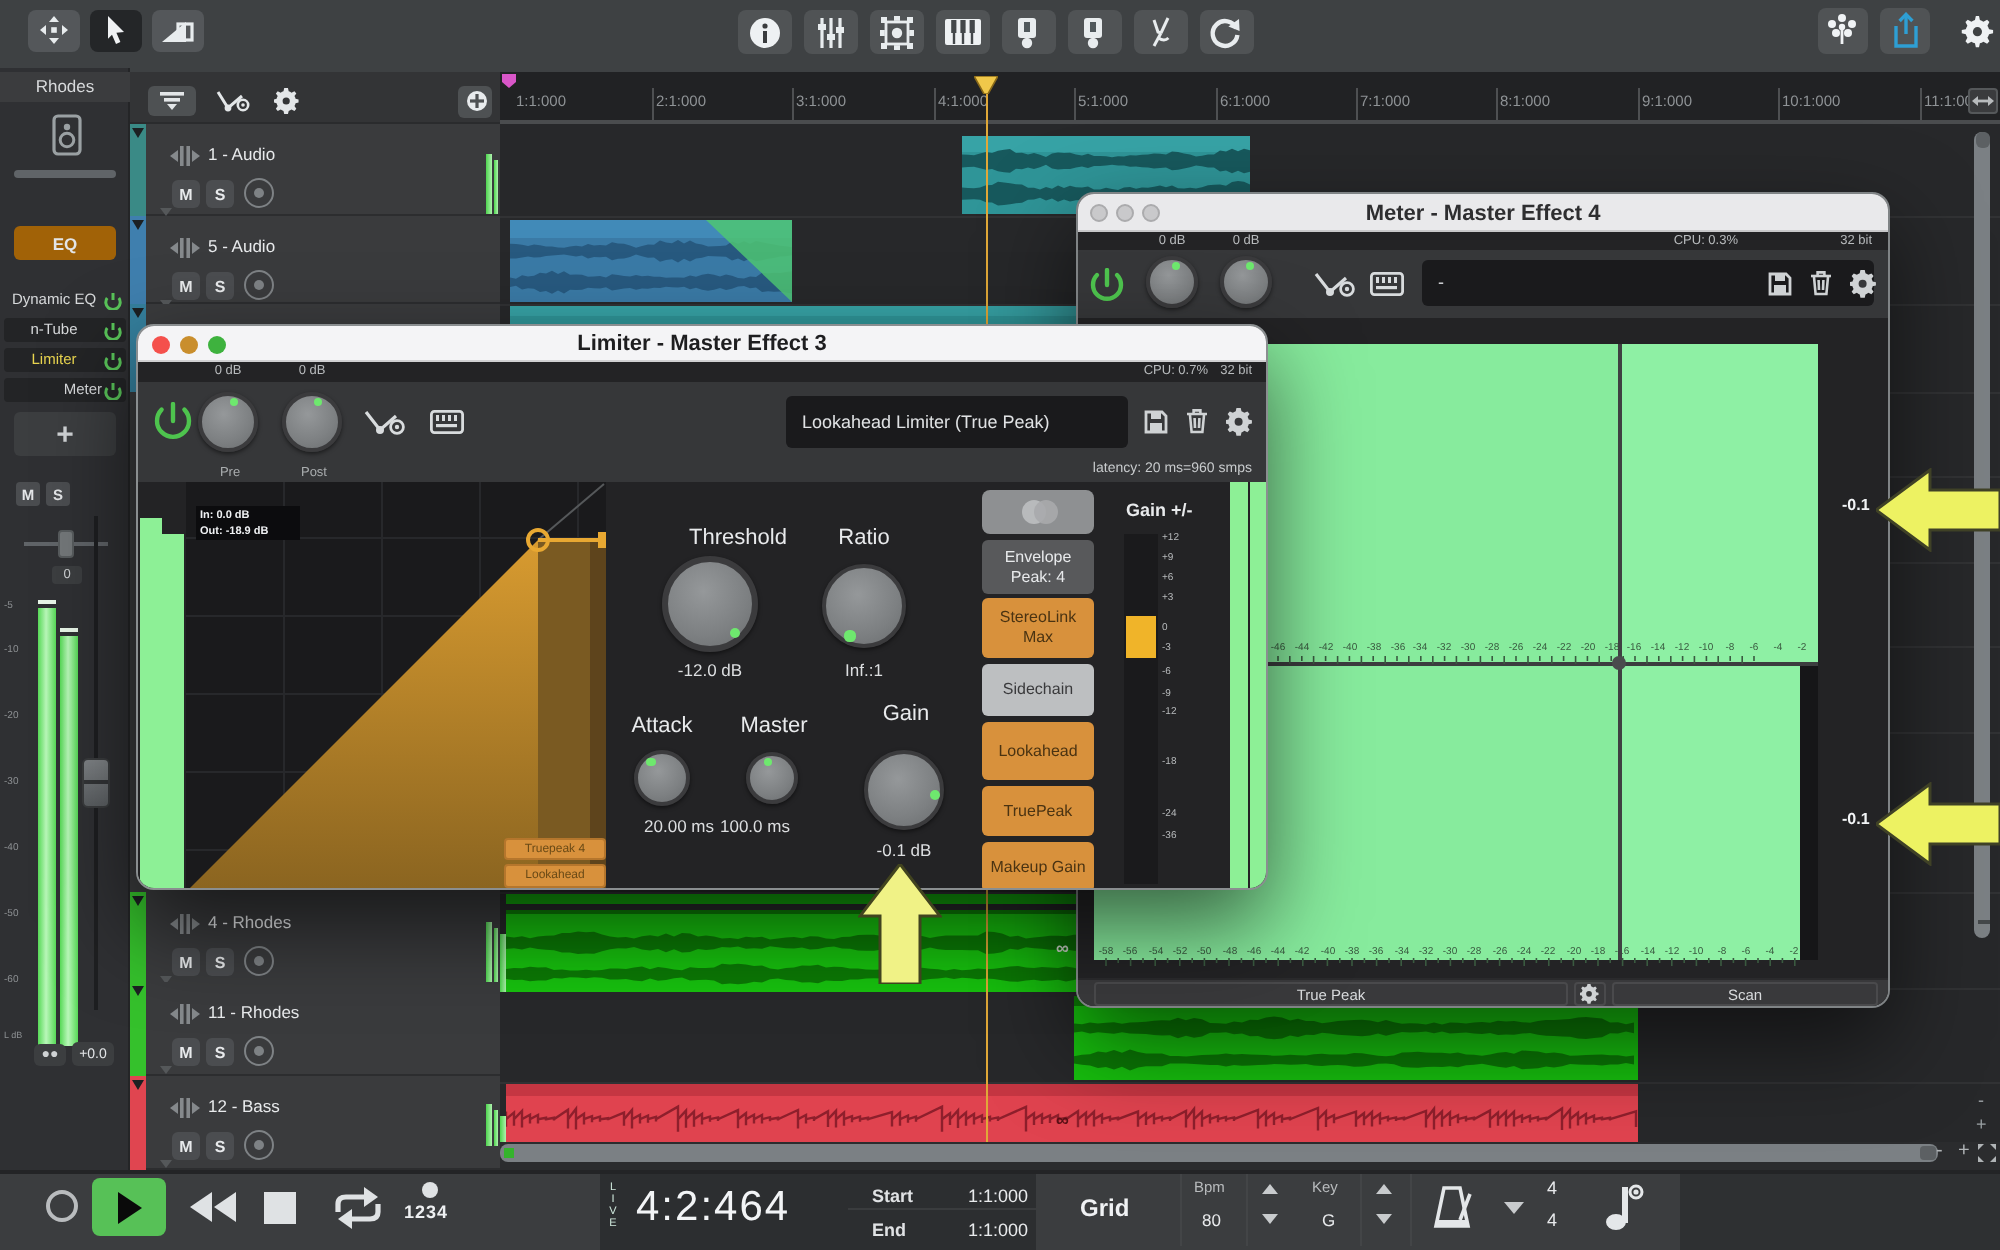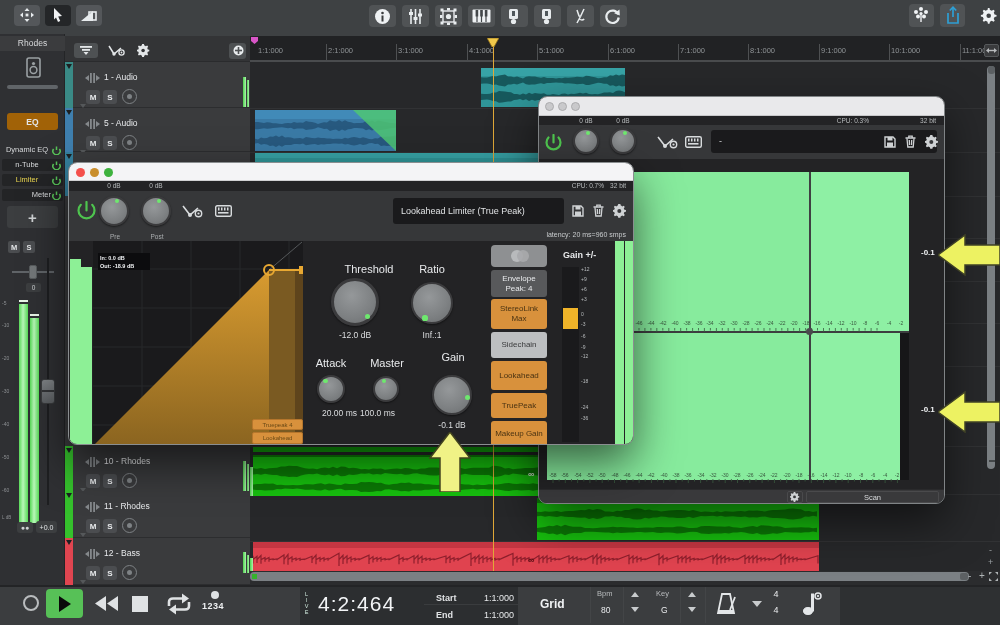--- a/index.html
+++ b/index.html
@@ -383,21 +383,21 @@
       <path d="M1 1 L7 1 L4 6 Z" fill="#1c2022"></path>
     </svg>
     <svg class="abs" style="left:85px;top:457px" width="15" height="10" viewBox="0 0 15 10">
       <g fill="#85898c">
         <path d="M0 5 L4 2 L4 8 Z"></path>
         <rect x="5" y="0" width="1.8" height="10"></rect>
         <rect x="8.2" y="0" width="1.8" height="10"></rect>
         <path d="M15 5 L11 2 L11 8 Z"></path>
       </g>
     </svg>
-    <div class="abs" style="left:104px;top:456px;width:100px;height:11px;color:#e8eaec;font-size:8.5px;line-height:11px;white-space:nowrap">10 - Rhodes</div>
+    <div class="abs" style="left:104px;top:456px;width:100px;height:11px;color:#e8eaec;font-size:8.5px;line-height:11px;white-space:nowrap">4 - Rhodes</div>
     <div class="abs flex" style="left:86px;top:474px;width:14px;height:14px;background:#4b4d50;border-radius:3px;color:#e8eaec;font-size:8px;font-weight:bold">M</div>
     <div class="abs flex" style="left:103px;top:474px;width:14px;height:14px;background:#4b4d50;border-radius:3px;color:#e8eaec;font-size:8px;font-weight:bold">S</div>
     <div class="abs" style="left:122px;top:473px;width:15px;height:15px;border:1.5px solid #7e8285;border-radius:50%"></div>
     <div class="abs" style="left:127px;top:478px;width:5px;height:5px;background:#7e8285;border-radius:50%"></div>
     <svg class="abs" style="left:79px;top:487px" width="8" height="6" viewBox="0 0 8 6">
       <path d="M1 1 L7 1 L4 5 Z" fill="#55585a"></path>
     </svg>
     <div class="abs" style="left:243px;top:461px;width:2.5px;height:35px;background:linear-gradient(90deg,#4ed44e,#aef2ae)"></div>
     <div class="abs" style="left:246.5px;top:464px;width:2.5px;height:32px;background:linear-gradient(90deg,#4ed44e,#aef2ae)"></div>
     <div class="abs" style="left:250px;top:467px;width:2.5px;height:29px;background:linear-gradient(90deg,#4ed44e,#aef2ae)"></div>
@@ -465,20 +465,21 @@
       </g>
     </svg>
     <div class="abs" style="left:252px;top:574px;width:5px;height:5px;background:#35b32c"></div>
     <div class="abs" style="left:148px;top:585px;width:8px;height:3px;background:#c23a44"></div>
     <div class="abs" style="left:243px;top:585px;width:8px;height:3px;background:#35b32c"></div>
     <div class="abs" style="left:538px;top:96px;width:407px;height:408px;background:#232325;border-radius:9px;border:1px solid #808486;box-shadow:0 18px 45px rgba(0,0,0,0.55);z-index:10;overflow:hidden">
       <div class="abs" style="left:0;top:0;width:100%;height:19px;background:#e9e9eb;border-bottom:1px solid #c8c8ca"></div>
       <div class="abs" style="left:5.5px;top:5px;width:9px;height:9px;border-radius:50%;background:#c9c9cb;border:1px solid #ababad"></div>
       <div class="abs" style="left:18.5px;top:5px;width:9px;height:9px;border-radius:50%;background:#c9c9cb;border:1px solid #ababad"></div>
       <div class="abs" style="left:31.5px;top:5px;width:9px;height:9px;border-radius:50%;background:#c9c9cb;border:1px solid #ababad"></div>
+      <div class="abs" style="left:0;top:3px;width:100%;height:14px;text-align:center;color:#2e2e30;font-size:11px;font-weight:bold;line-height:14px">Meter - Master Effect 4</div>
       <div class="abs" style="left:0;top:19px;width:100%;height:9px;background:#232325"></div>
       <div class="abs" style="left:38px;top:20px;width:18px;height:8px;color:#b8bbbd;font-size:6.5px;line-height:8px;text-align:center">0 dB</div>
       <div class="abs" style="left:75px;top:20px;width:18px;height:8px;color:#b8bbbd;font-size:6.5px;line-height:8px;text-align:center">0 dB</div>
       <div class="abs" style="left:255px;top:20px;width:75px;height:8px;color:#b8bbbd;font-size:6.5px;line-height:8px;text-align:right">CPU: 0.3%</div>
       <div class="abs" style="left:345px;top:20px;width:52px;height:8px;color:#b8bbbd;font-size:6.5px;line-height:8px;text-align:right">32 bit</div>
       <div class="abs" style="left:0;top:28px;width:100%;height:34px;background:#363739"></div>
       <svg class="abs" style="left:6px;top:37px" width="17" height="17" viewBox="0 0 17 17">
         <g stroke="#4ec44e" stroke-width="2.2" fill="none" stroke-linecap="round">
           <path d="M3.5 3.5 A7.0 7.0 0 1 0 13.5 3.5"></path>
           <line x1="8.5" y1="1" x2="8.5" y2="8.5"></line>
@@ -700,34 +701,36 @@
           <line x1="346.1" y1="8" x2="346.1" y2="12"></line>
           <line x1="352.2" y1="8" x2="352.2" y2="10.5"></line>
           <line x1="358.4" y1="8" x2="358.4" y2="12"></line>
         </g>
       </svg>
       <div class="abs" style="left:270px;top:75px;width:2px;height:308px;background:#3f4042"></div>
       <div class="abs" style="left:267px;top:231px;width:7px;height:7px;border-radius:50%;background:#4a4b4d"></div>
       <div class="abs" style="left:382px;top:151px;width:28px;height:10px;color:#f2f4f6;font-size:8px;font-weight:bold">-0.1</div>
       <div class="abs" style="left:382px;top:308px;width:28px;height:10px;color:#f2f4f6;font-size:8px;font-weight:bold">-0.1</div>
       <div class="abs" style="left:0;top:392px;width:100%;height:16px;background:#39393b;border-top:1px solid #2a2a2c"></div>
+      <div class="abs" style="left:8px;top:394px;width:237px;height:12px;border:1px solid #4a4a4c;border-radius:2px;color:#d8dadc;font-size:7.5px;text-align:center;line-height:12px">True Peak</div>
       <div class="abs" style="left:248px;top:394px;width:16px;height:12px;border:1px solid #4a4a4c;border-radius:2px"></div>
       <svg class="abs" style="left:251px;top:395px" width="10" height="10" viewBox="0 0 10 10">
         <g transform="scale(0.7142857142857143)">
           <path fill="#cfd2d4" d="M5.8 0 L8.2 0 L8.6 1.8 A5.2 5.2 0 0 1 10.2 2.7 L11.9 1.9 L13.1 3.3 L12 4.8 A5.2 5.2 0 0 1 12.6 6.4 L14.4 6.8 L14.4 8.6 L12.6 9 A5.2 5.2 0 0 1 12 10.6 L13.1 12.1 L11.9 13.5 L10.2 12.7 A5.2 5.2 0 0 1 8.6 13.6 L8.2 15.4 L5.8 15.4 L5.4 13.6 A5.2 5.2 0 0 1 3.8 12.7 L2.1 13.5 L0.9 12.1 L2 10.6 A5.2 5.2 0 0 1 1.4 9 L-0.4 8.6 L-0.4 6.8 L1.4 6.4 A5.2 5.2 0 0 1 2 4.8 L0.9 3.3 L2.1 1.9 L3.8 2.7 A5.2 5.2 0 0 1 5.4 1.8 Z" transform="scale(0.9)"></path>
           <circle cx="6.3" cy="6.9" r="2" fill="#37383a"></circle>
         </g>
       </svg>
       <div class="abs" style="left:267px;top:394px;width:133px;height:12px;border:1px solid #4a4a4c;border-radius:2px;color:#d8dadc;font-size:7.5px;text-align:center;line-height:12px">Scan</div>
     </div>
     <div class="abs" style="left:68px;top:162px;width:566px;height:283px;background:#232325;border-radius:9px;border:1px solid #8a8e90;box-shadow:0 18px 45px rgba(0,0,0,0.6);z-index:20;overflow:hidden">
       <div class="abs" style="left:0;top:0;width:100%;height:18px;background:#f4f4f6;border-bottom:1px solid #d0d0d2"></div>
       <div class="abs" style="left:6.5px;top:4.5px;width:9px;height:9px;border-radius:50%;background:#f4504c"></div>
       <div class="abs" style="left:20.5px;top:4.5px;width:9px;height:9px;border-radius:50%;background:#c98e2d"></div>
       <div class="abs" style="left:34.5px;top:4.5px;width:9px;height:9px;border-radius:50%;background:#3eb23e"></div>
+      <div class="abs" style="left:0;top:2px;width:100%;height:14px;text-align:center;color:#1e1e20;font-size:11px;font-weight:bold;line-height:14px">Limiter - Master Effect 3</div>
       <div class="abs" style="left:36px;top:19px;width:18px;height:8px;color:#b8bbbd;font-size:6.5px;line-height:8px;text-align:center">0 dB</div>
       <div class="abs" style="left:78px;top:19px;width:18px;height:8px;color:#b8bbbd;font-size:6.5px;line-height:8px;text-align:center">0 dB</div>
       <div class="abs" style="left:455px;top:19px;width:80px;height:8px;color:#b8bbbd;font-size:6.5px;line-height:8px;text-align:right">CPU: 0.7%</div>
       <div class="abs" style="left:505px;top:19px;width:52px;height:8px;color:#b8bbbd;font-size:6.5px;line-height:8px;text-align:right">32 bit</div>
       <div class="abs" style="left:0;top:28px;width:100%;height:50px;background:#363739"></div>
       <svg class="abs" style="left:8px;top:38px" width="19" height="19" viewBox="0 0 19 19">
         <g stroke="#4ec44e" stroke-width="2.2" fill="none" stroke-linecap="round">
           <path d="M3.8 3.8 A8.0 8.0 0 1 0 15.2 3.8"></path>
           <line x1="9.5" y1="1" x2="9.5" y2="9.5"></line>
         </g>

